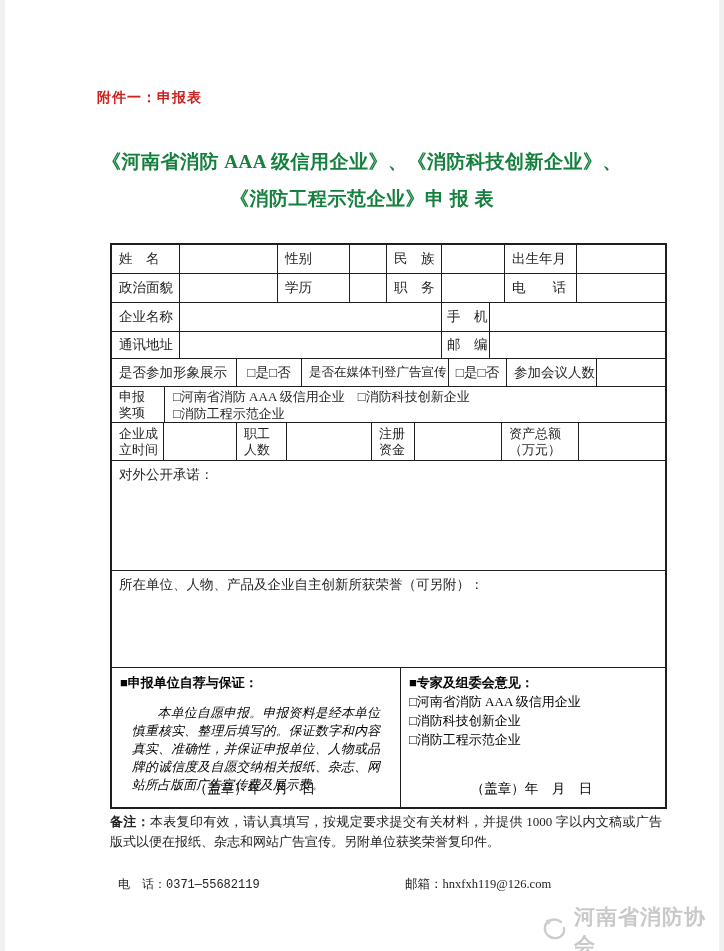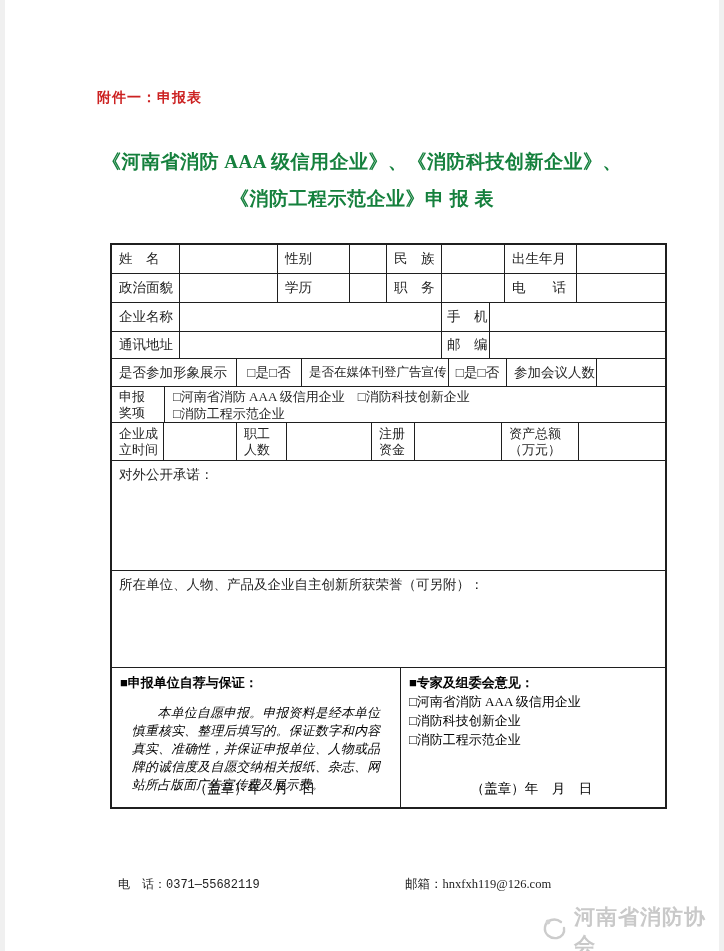--- a/index.html
+++ b/index.html
@@ -202,20 +202,23 @@
         <div class="opinion-line">□消防工程示范企业</div>
         <div class="stamp-line">
           <span>（盖章）</span>
           <span>年　月　日</span>
         </div>
       </div>
     </div>
 
   </div>
 
+  <p class="note">
+    <span class="bold">备注：</span><span>本表复印有效，请认真填写，按规定要求提交有关材料，并提供 1000 字以内文稿或广告版式以便在报纸、杂志和网站广告宣传。另附单位获奖荣誉复印件。</span>
+  </p>
 
   <div class="contact-phone">电　话：0371—55682119</div>
   <div class="contact-email">邮箱：hnxfxh119@126.com</div>
 
   <div class="watermark">
     <span>
       <svg width="28" height="28" viewBox="0 0 28 28" fill="none">
         <path d="M20 7 C14 2, 5 5, 4 12 C3 19, 9 24, 16 23 C21 22, 24 18, 23 13" stroke="#cccccc" stroke-width="2.4" fill="none" stroke-linecap="round"></path>
         <circle cx="7" cy="7" r="2.4" fill="#d2d2d2"></circle>
       </svg>

